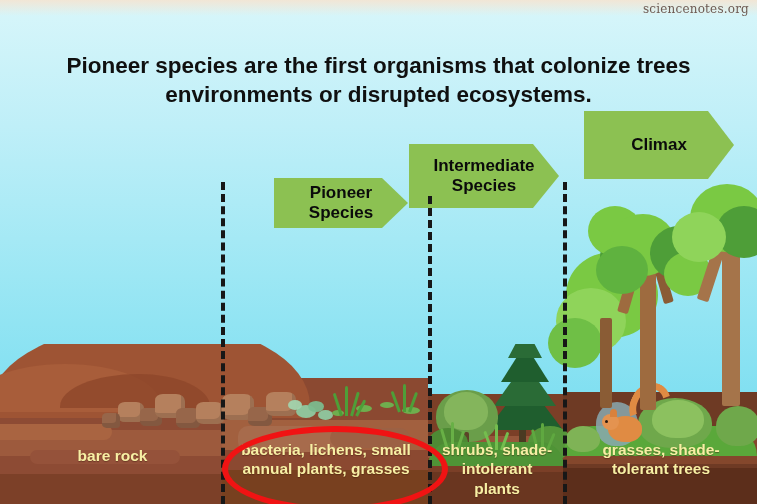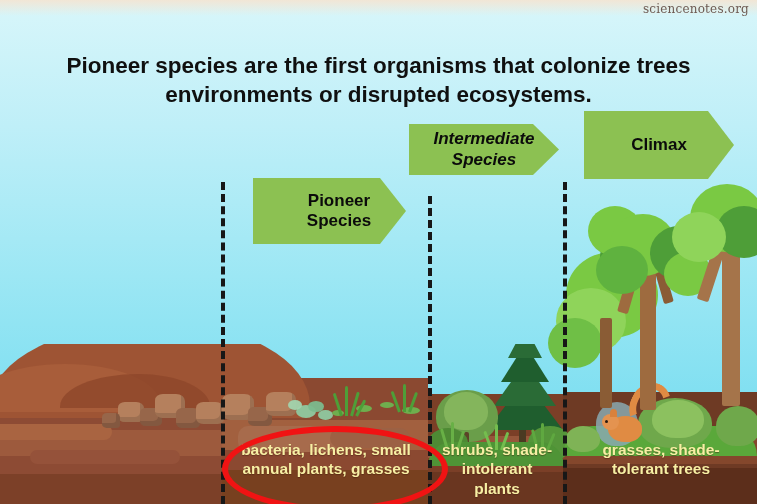--- a/index.html
+++ b/index.html
@@ -215,44 +215,47 @@
     <div class="trunk" style="left:722px;top:236px;width:18px;height:170px;background:#a5744a;"></div>
     <div class="trunk" style="left:706px;top:240px;width:12px;height:62px;background:#a5744a;transform:rotate(18deg);"></div>
     <div class="canopy-blob" style="left:690px;top:184px;width:74px;height:68px;background:#7ac943;"></div>
     <div class="canopy-blob" style="left:716px;top:206px;width:56px;height:52px;background:#4e9e38;"></div>
     <div class="canopy-blob" style="left:672px;top:212px;width:54px;height:50px;background:#8fd45a;"></div>
 
     <div class="canopy-blob" style="left:548px;top:318px;width:54px;height:50px;background:#6fbf46;"></div>
     <div class="trunk" style="left:600px;top:318px;width:12px;height:90px;background:#8a5c35;"></div>
   </div>
 
-  <div class="arrow" style="left:253px;top:178px;width:134px;height:66px;padding-left:19px;">
+  <div class="arrow" style="left:274px;top:178px;width:134px;height:50px;">
     <span>
       <span>Pioneer</span><br>
       <span>Species</span>
     </span>
   </div>
 
-  <div class="arrow" style="left:409px;top:124px;width:150px;height:51px;font-style:italic;">
+  <div class="arrow" style="left:409px;top:144px;width:150px;height:64px;">
     <span>
       <span>Intermediate</span><br>
       <span>Species</span>
     </span>
   </div>
 
   <div class="arrow" style="left:584px;top:111px;width:150px;height:68px;">
     <span>
       <span>Climax</span><br>
     </span>
   </div>
 
   <div class="divider" style="left:221px;top:182px;height:322px;"></div>
   <div class="divider" style="left:428px;top:196px;height:308px;"></div>
   <div class="divider" style="left:563px;top:182px;height:322px;"></div>
 
+  <div class="caption" style="left:10px;top:446px;width:205px;">
+    <span>bare rock</span>
+  </div>
 
   <div class="caption" style="left:228px;top:440px;width:196px;">
     <span>bacteria, lichens, small</span><br>
     <span>annual plants, grasses</span>
   </div>
 
   <div class="caption" style="left:434px;top:440px;width:126px;">
     <span>shrubs, shade-</span><br>
     <span>intolerant</span><br>
     <span>plants</span>

